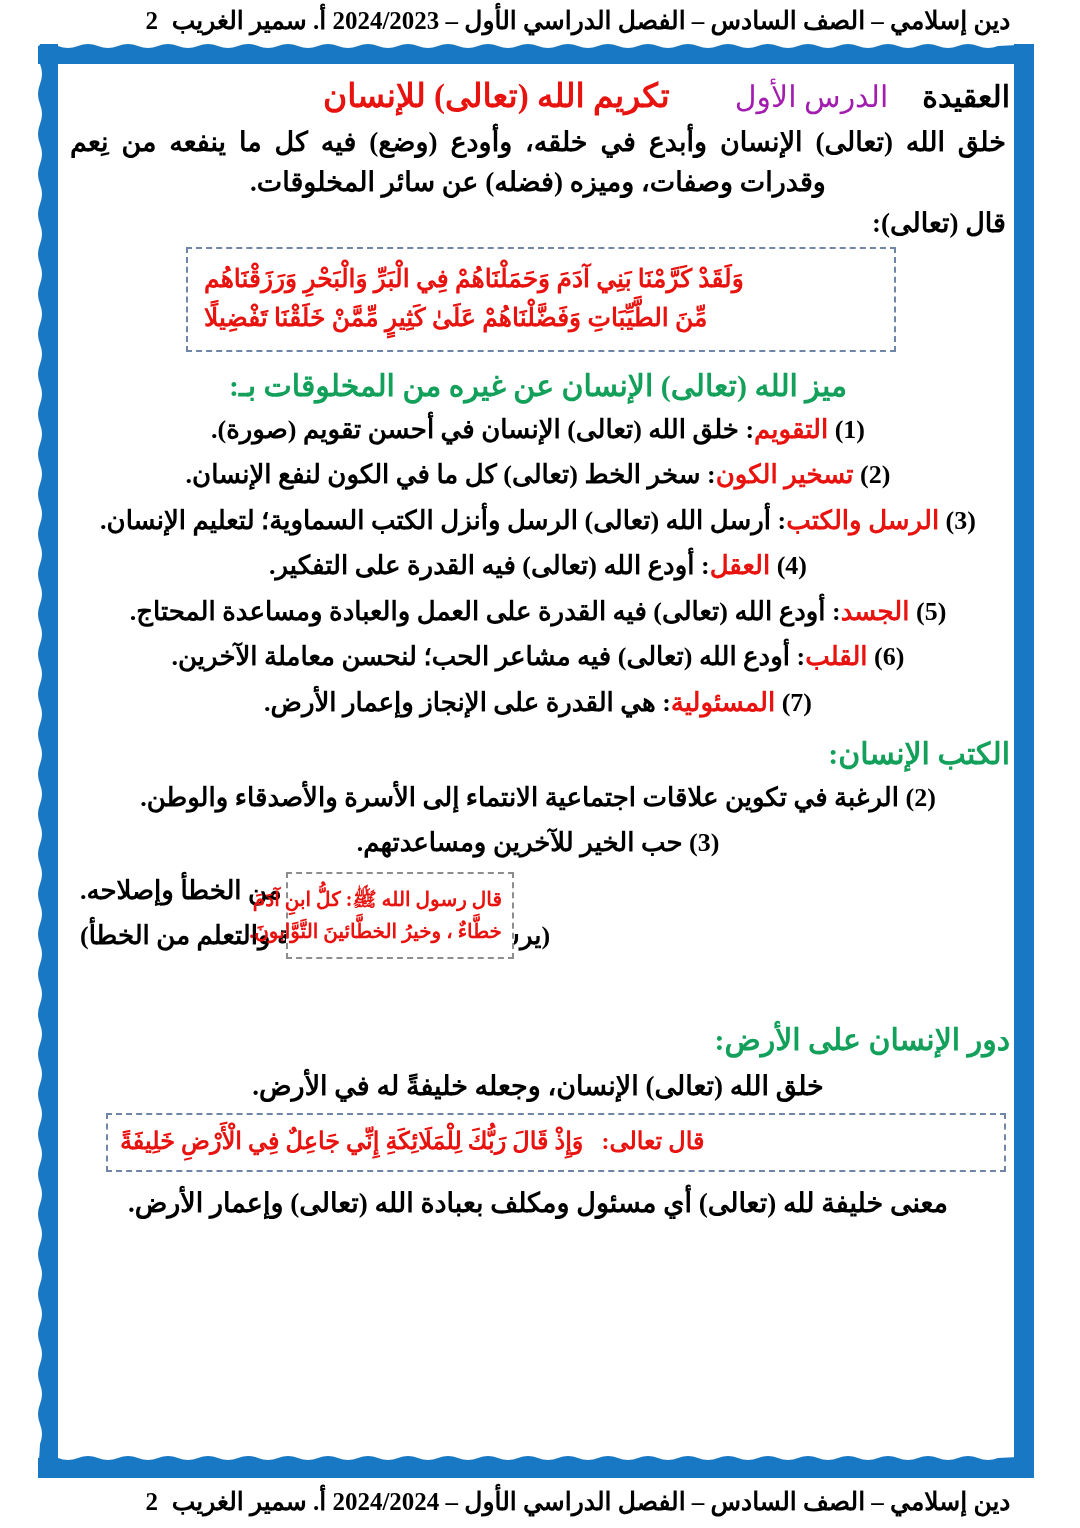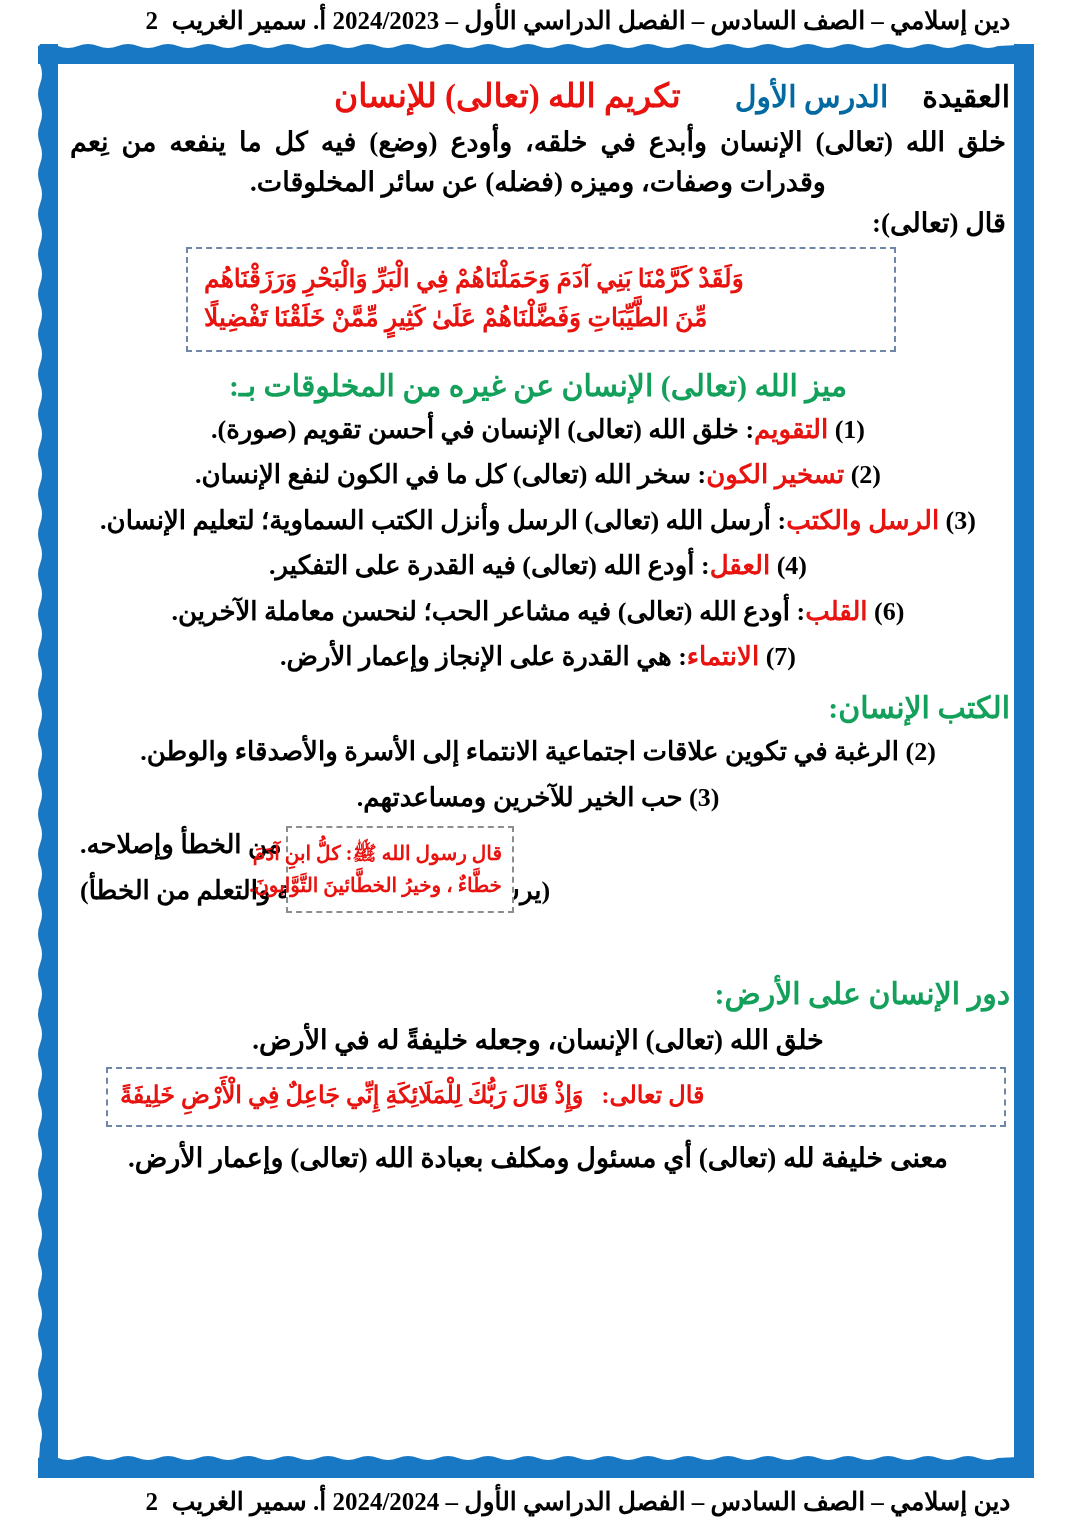--- a/index.html
+++ b/index.html
@@ -80,24 +80,25 @@
     white-space: nowrap;
   }
   .title-sub {
     font-family: "Liberation Serif", "DejaVu Serif", serif;
     font-weight: bold;
     font-size: 30px;
     color: #000000;
   }
   .title-lesson {
     font-family: "Liberation Serif", "DejaVu Serif", serif;
-    font-weight: bold;
+    font-weight: normal;
     font-size: 30px;
-    color: #0369a1;
+    color: #a21caf;
     margin-right: 34px;
+    margin-left: 11px;
   }
   .title-main {
     font-family: "Liberation Serif", "DejaVu Serif", serif;
     font-weight: bold;
     font-size: 33px;
     color: #E8120F;
     margin-right: 54px;
   }
 
   
@@ -303,37 +304,41 @@
 
     <div class="sec-head">ميز الله (تعالى) الإنسان عن غيره من المخلوقات بـ:</div>
 
     <ul class="num-list">
       <li class="num-item">
         <span class="idx">(1)</span>
         <span class="term">التقويم</span><span>: خلق الله (تعالى) الإنسان في أحسن تقويم (صورة).</span>
       </li>
       <li class="num-item">
         <span class="idx">(2)</span>
-        <span class="term">تسخير الكون</span><span>: سخر الله (تعالى) كل ما في الكون لنفع الإنسان.</span>
+        <span class="term">تسخير الكون</span><span>: سخر الخط (تعالى) كل ما في الكون لنفع الإنسان.</span>
       </li>
       <li class="num-item">
         <span class="idx">(3)</span>
         <span class="term">الرسل والكتب</span><span>: أرسل الله (تعالى) الرسل وأنزل الكتب السماوية؛ لتعليم الإنسان.</span>
       </li>
       <li class="num-item">
         <span class="idx">(4)</span>
         <span class="term">العقل</span><span>: أودع الله (تعالى) فيه القدرة على التفكير.</span>
       </li>
       <li class="num-item">
+        <span class="idx">(5)</span>
+        <span class="term">الجسد</span><span>: أودع الله (تعالى) فيه القدرة على العمل والعبادة ومساعدة المحتاج.</span>
+      </li>
+      <li class="num-item">
         <span class="idx">(6)</span>
         <span class="term">القلب</span><span>: أودع الله (تعالى) فيه مشاعر الحب؛ لنحسن معاملة الآخرين.</span>
       </li>
       <li class="num-item">
         <span class="idx">(7)</span>
-        <span class="term">الانتماء</span><span>: هي القدرة على الإنجاز وإعمار الأرض.</span>
+        <span class="term">المسئولية</span><span>: هي القدرة على الإنجاز وإعمار الأرض.</span>
       </li>
     </ul>
 
     <div class="sec-head right">الكتب الإنسان:</div>
 
     <ul class="num-list">
       <li class="num-item plain">
         <span class="idx">(2)</span>
         <span>الرغبة في تكوين علاقات اجتماعية الانتماء إلى الأسرة والأصدقاء والوطن.</span>
       </li>

